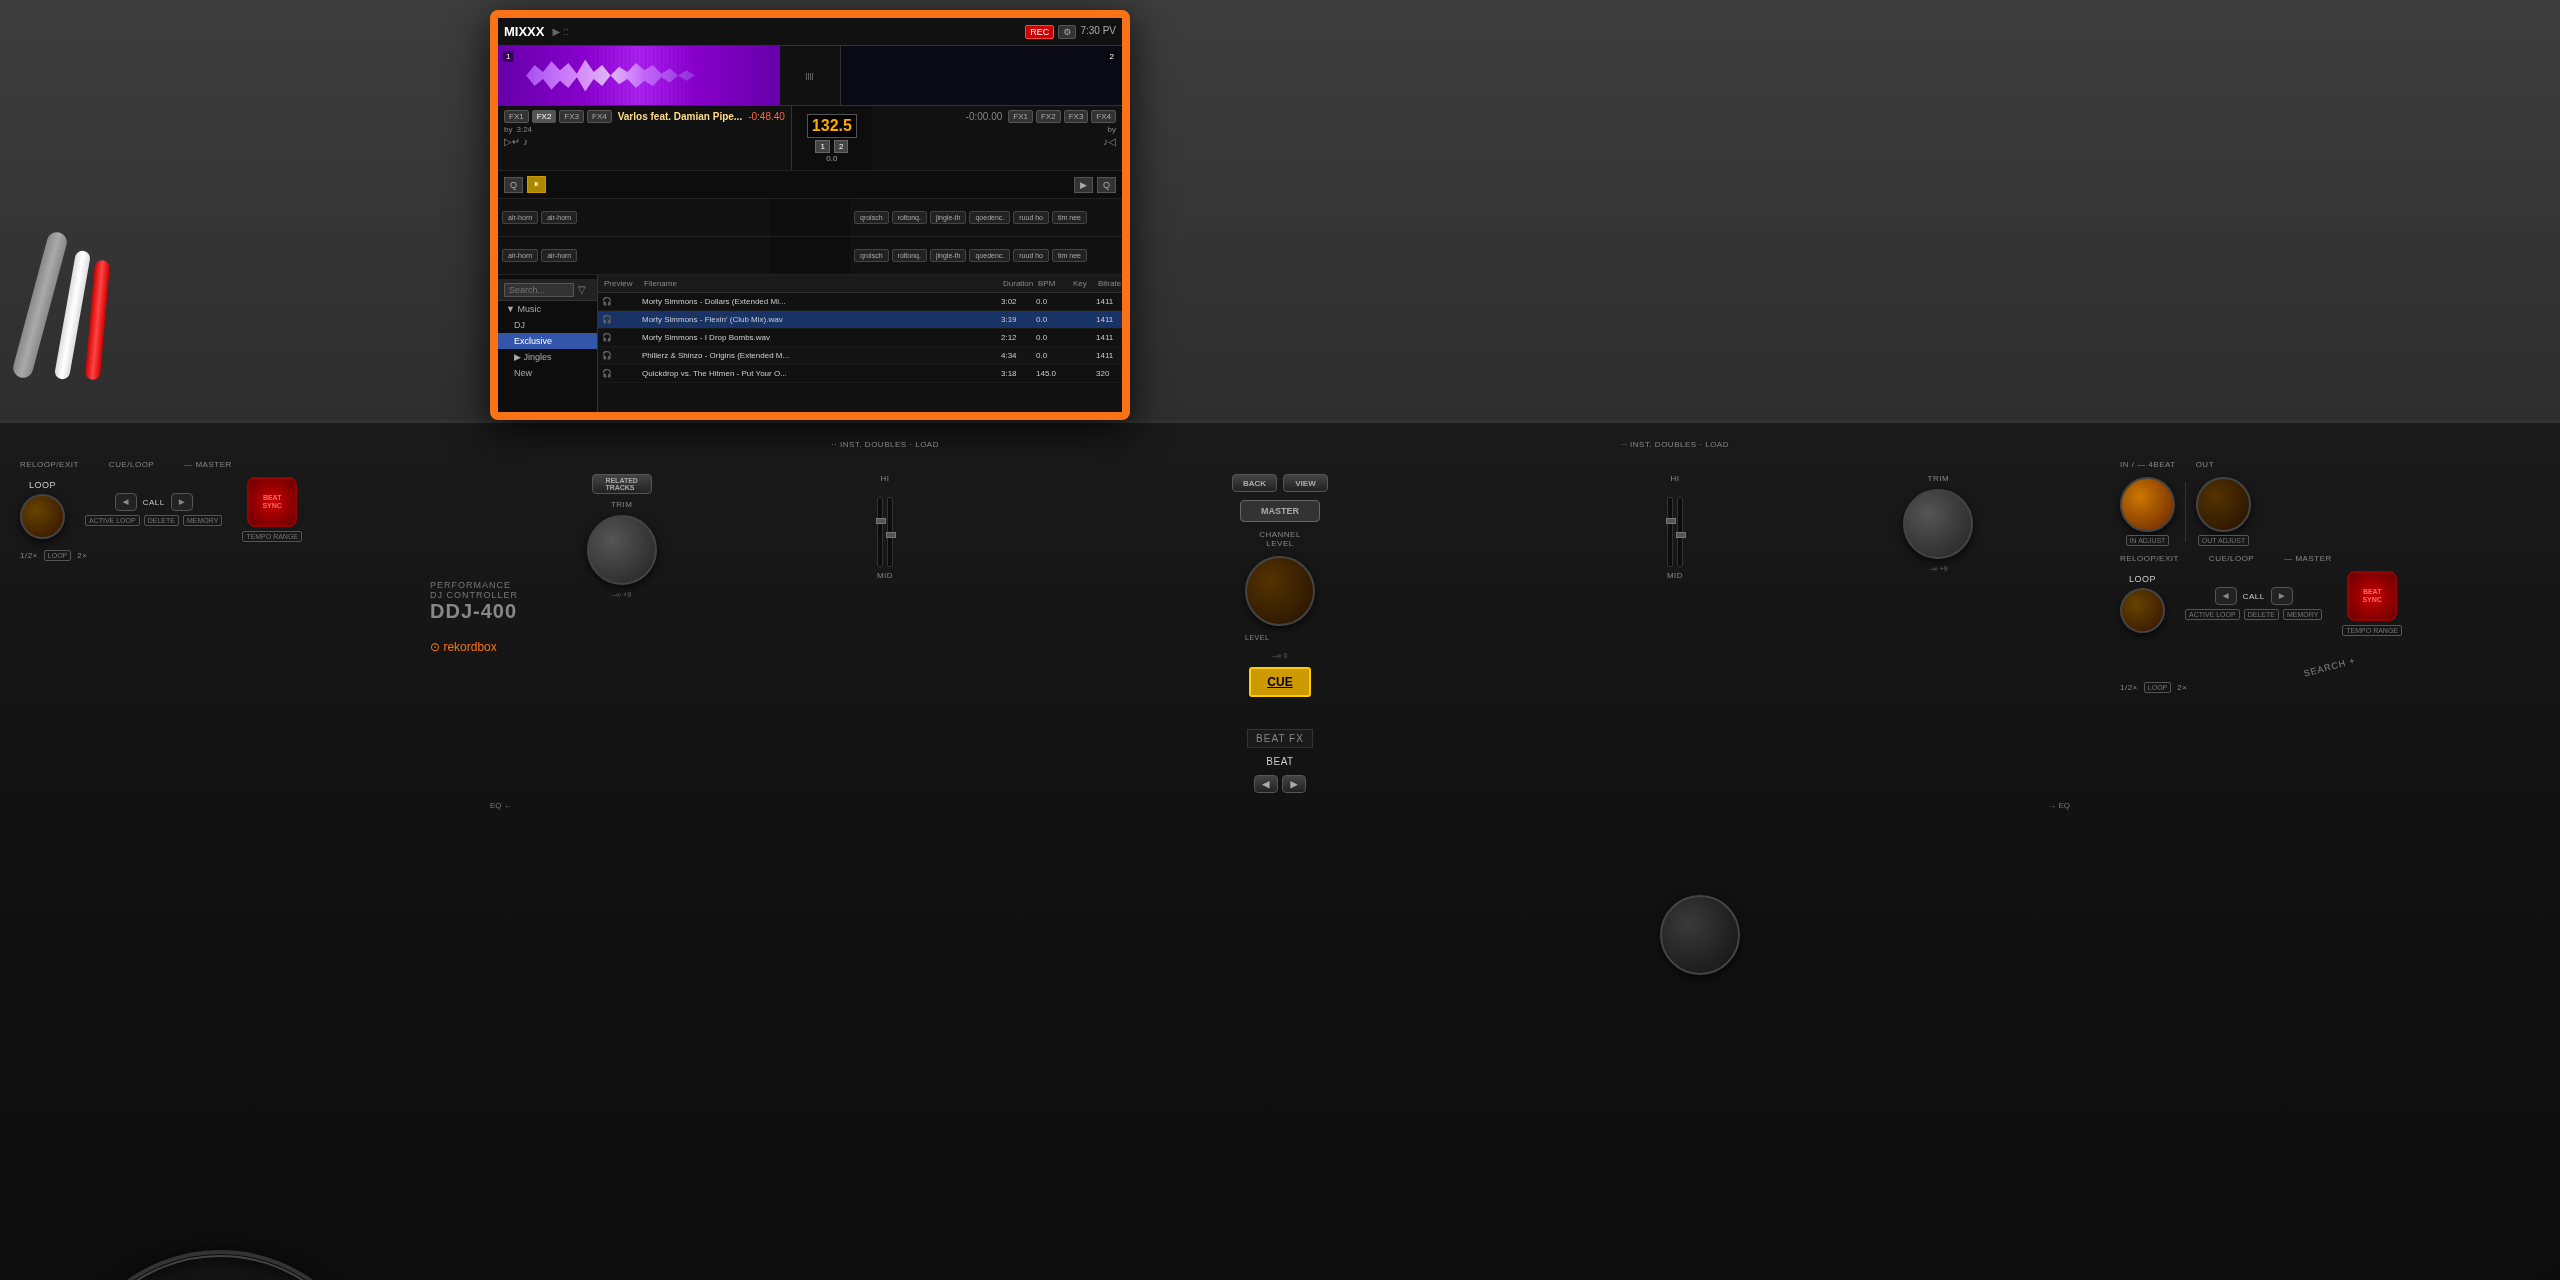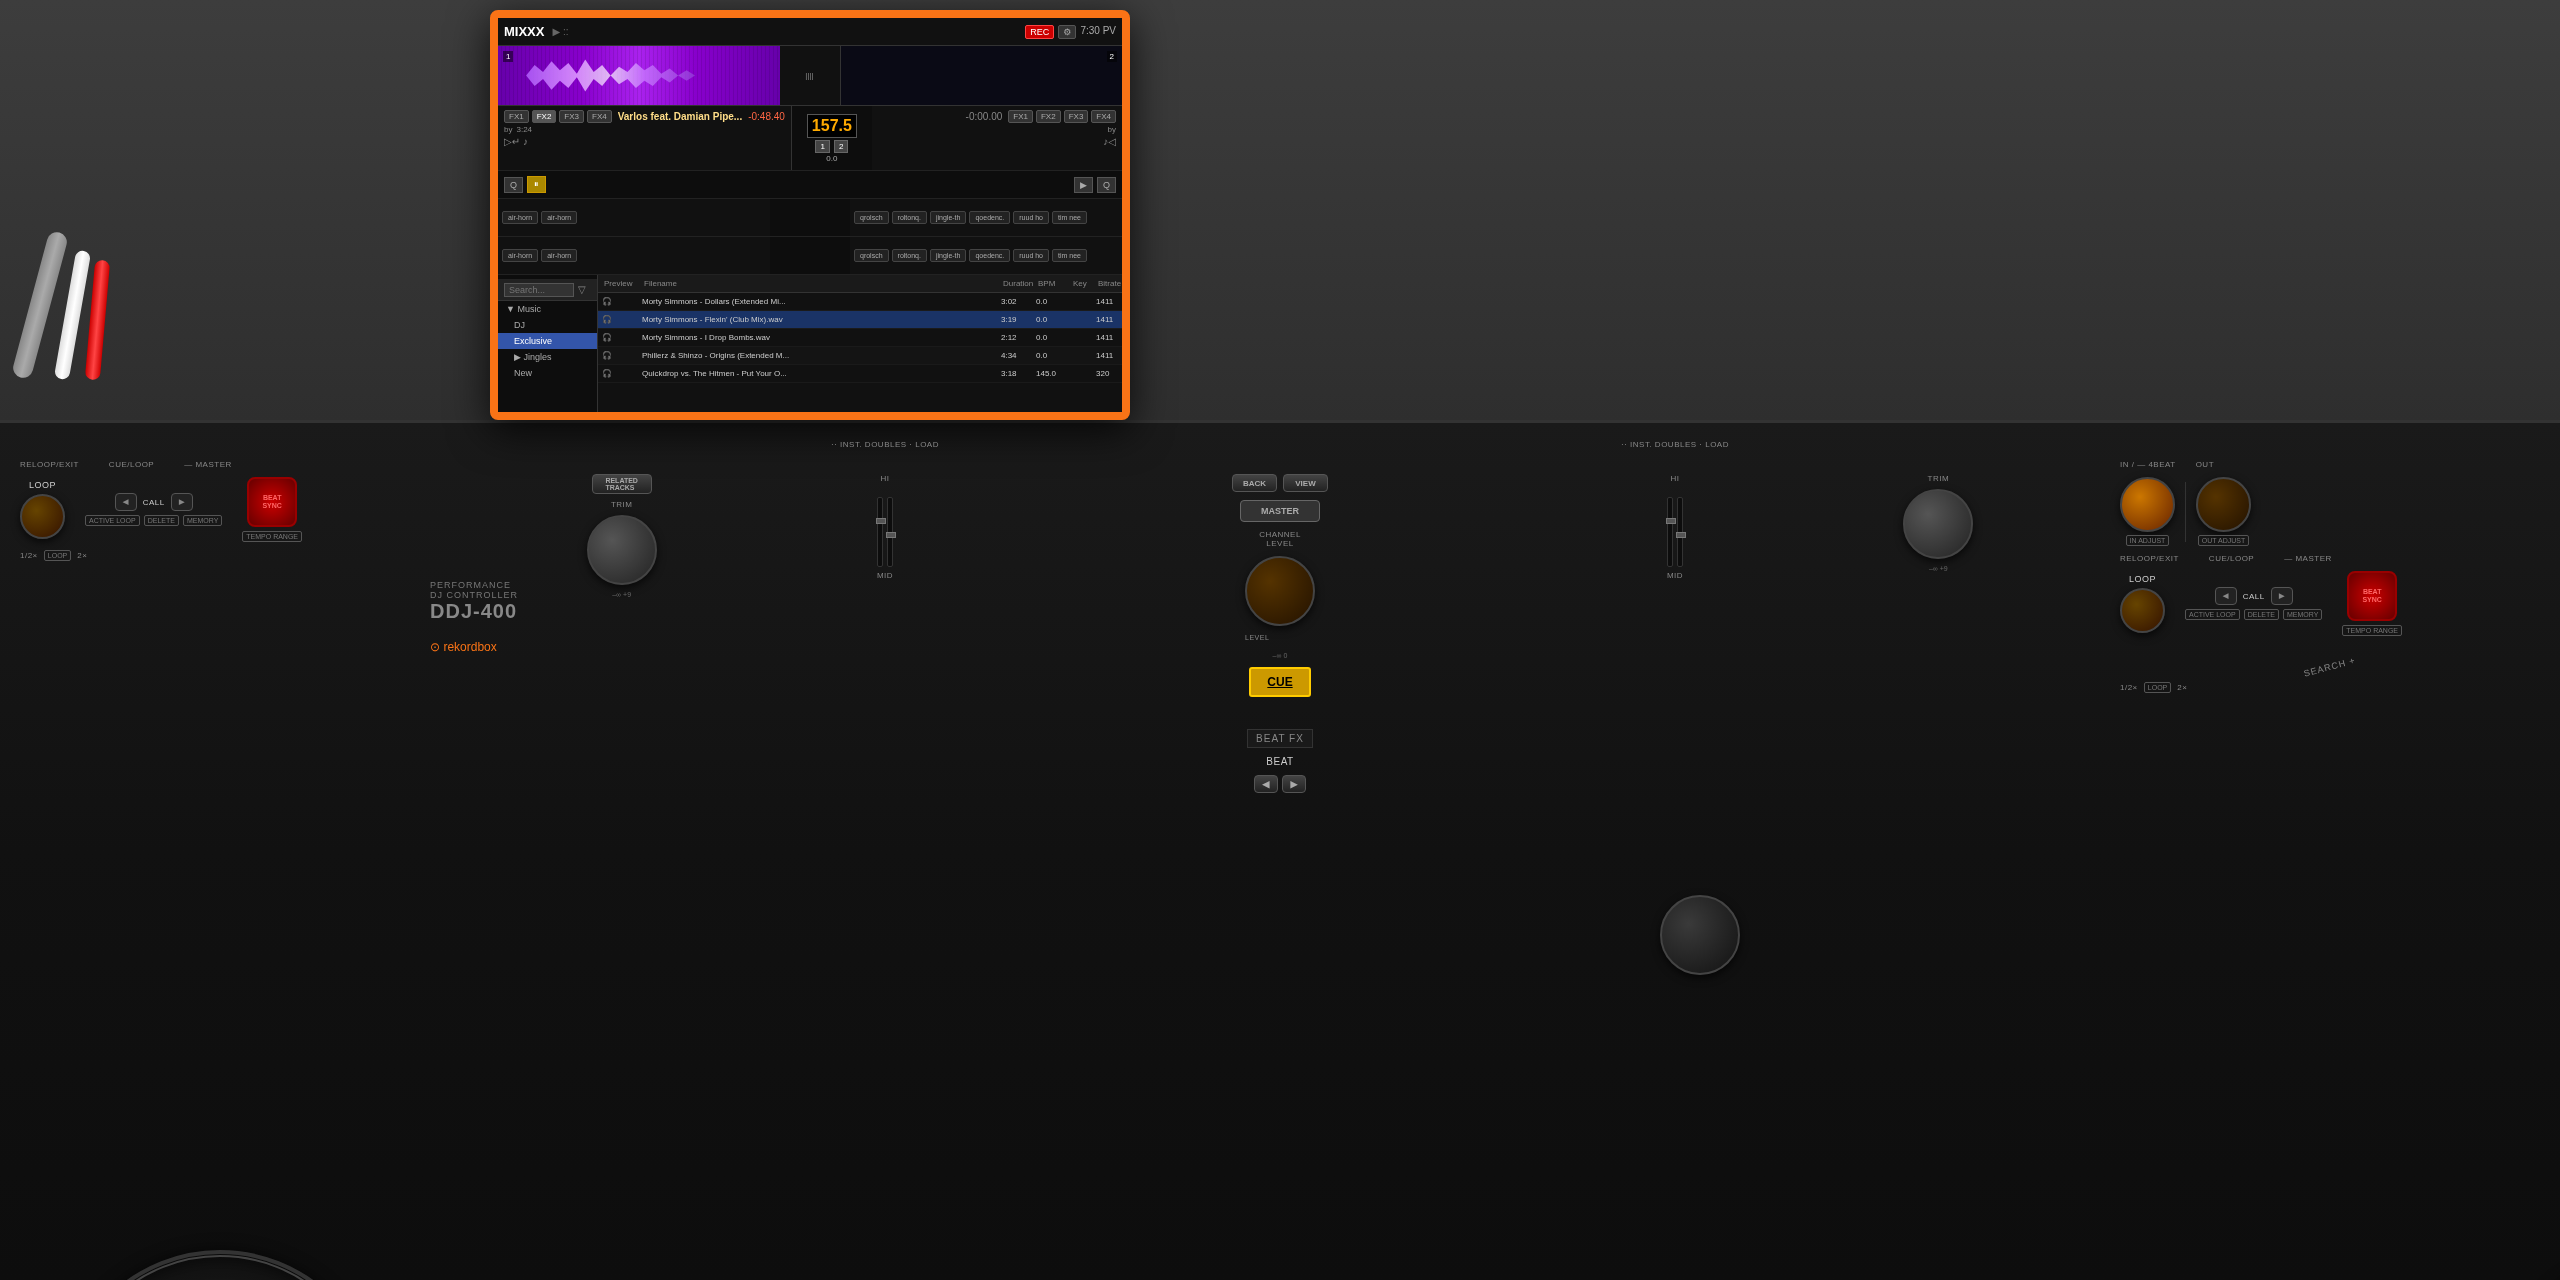--- a/index.html
+++ b/index.html
@@ -528,21 +528,21 @@
             <span style="color:#888;font-size:8px;">by</span>
             <span style="color:#888;font-size:8px;">3:24</span>
           </div>
           <div style="display:flex;gap:3px;margin-top:2px;">
             <span style="color:#888;font-size:10px;">▷↵</span>
             <span style="color:#888;font-size:10px;">♪</span>
           </div>
         </div>
 
         <div class="deck-center">
-          <span class="bpm-display">157.5</span>
+          <span class="bpm-display">132.5</span>
           <div style="display:flex;gap:4px;margin-top:2px;">
             <span style="background:#444;color:#fff;font-size:8px;padding:1px 4px;border:1px solid #666;">1</span>
             <span style="background:#444;color:#fff;font-size:8px;padding:1px 4px;border:1px solid #666;">2</span>
           </div>
           <span style="color:#aaa;font-size:8px;margin-top:1px;">0.0</span>
         </div>
 
         <div class="deck-right">
           <div style="display:flex;align-items:center;gap:6px;justify-content:flex-end;">
             <span class="track-time" style="color:#888;">-0:00.00</span>
@@ -831,20 +831,24 @@
       <span class="label-text">TRIM</span>
       <div class="knob knob-large"></div>
       <div style="display:flex;gap:2px;font-size:7px;color:#666;">
         <span>–∞</span>
         <span>+9</span>
       </div>
     </div>
 
   </div>
 
+  <div style="display:flex;justify-content:space-between;margin-top:8px;color:#777;font-size:8px;">
+    <span>EQ ←</span>
+    <span>→ EQ</span>
+  </div>
 
 </div>
 
 <div class="right-btn-area">
 
   <div style="display:flex;gap:20px;margin-bottom:8px;">
     <span class="label-text">IN / — 4BEAT</span>
     <span class="label-text">OUT</span>
   </div>
 

